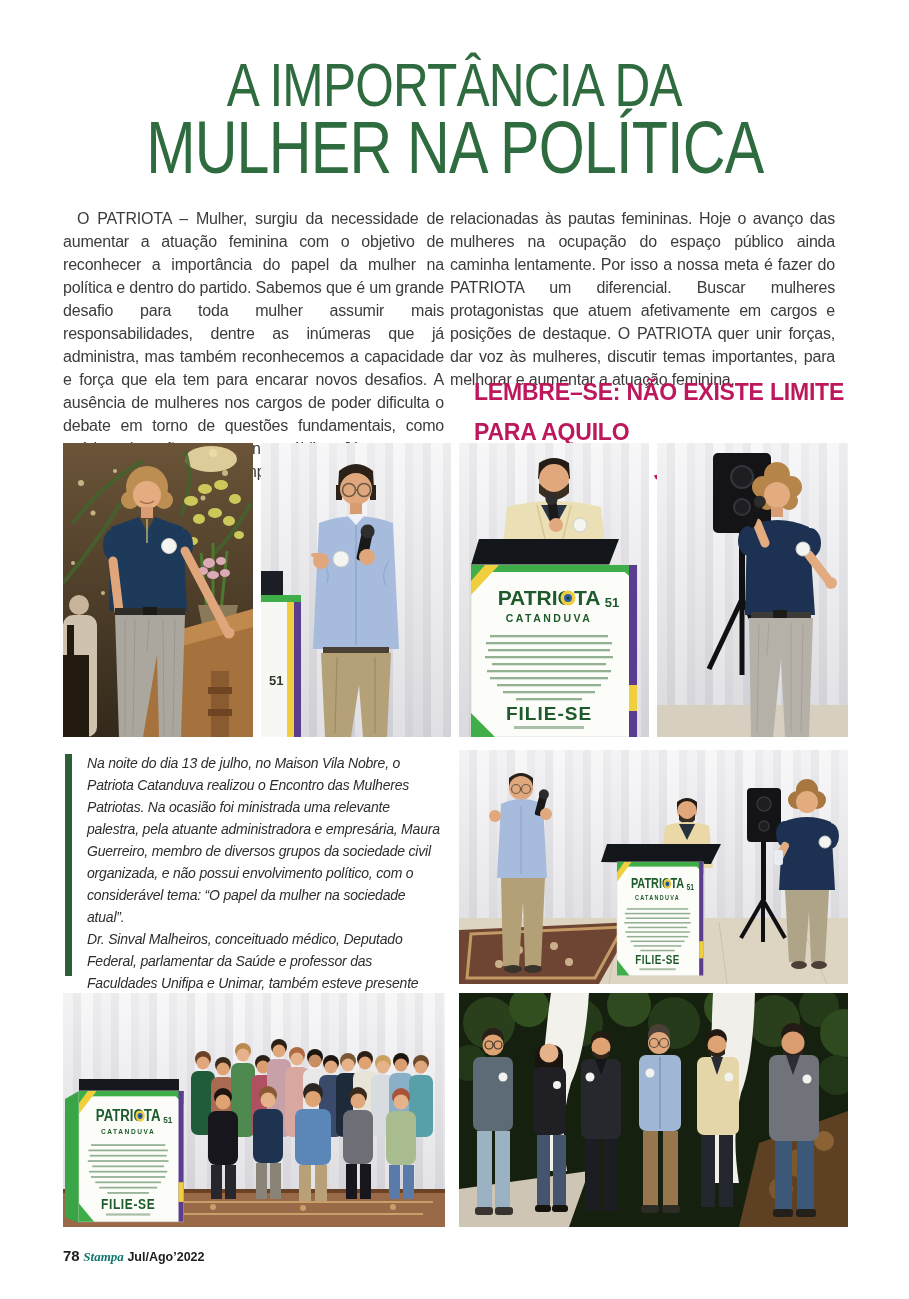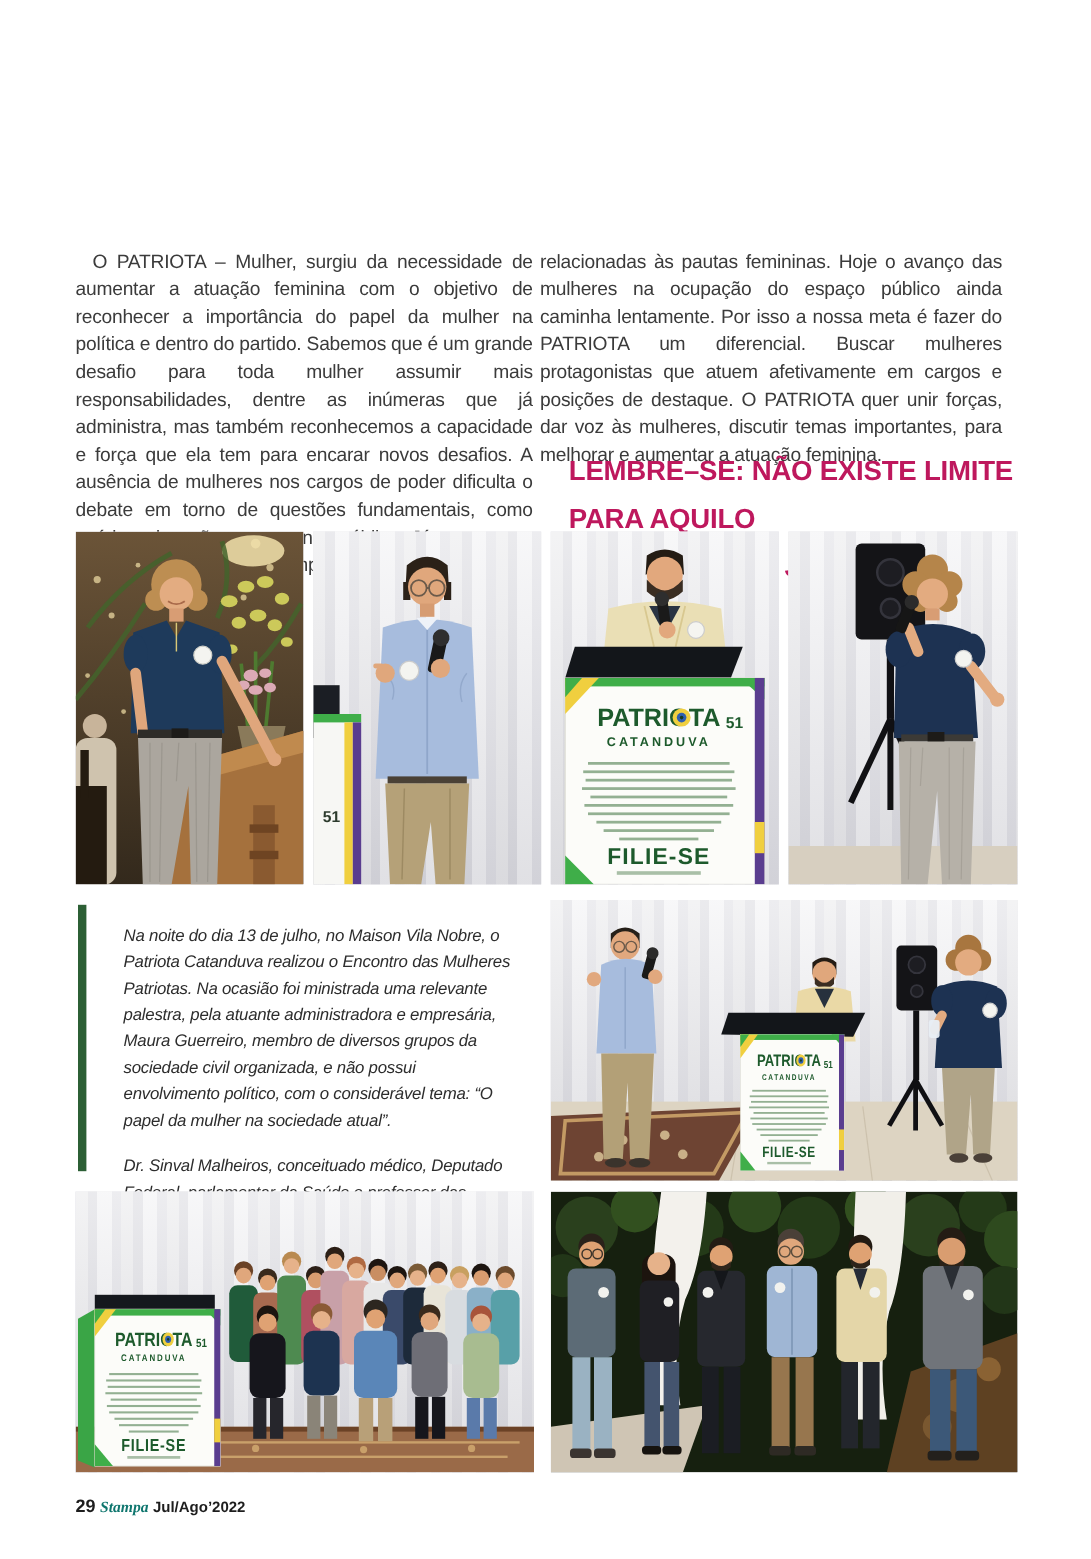--- a/index.html
+++ b/index.html
@@ -17,21 +17,21 @@
        color:#3b3b3b;letter-spacing:-0.2px;}
   .col-left{left:63px;width:381px;text-indent:14px;}
   .col-right{left:450px;width:385px;}
   .quote{position:absolute;left:474px;top:372px;width:372px;font-weight:bold;
          font-size:23px;line-height:40px;color:#be185d;letter-spacing:-0.2px;}
 
   
   .cap-bar{position:absolute;left:65px;top:754px;width:7px;height:222px;background:#2c5f35;}
   .caption{position:absolute;left:87px;top:752px;width:358px;font-style:italic;
            font-size:14px;line-height:22px;color:#2d2d2d;letter-spacing:-0.2px;}
-  .caption p{margin:16px;}
+  .caption p{margin:0;}
 
   
   .ph{position:absolute;overflow:hidden;background:#e7e7ea;}
   .ph svg{display:block;width:100%;height:100%;}
   .curtain{background-image:
       linear-gradient(180deg, rgba(255,255,255,.38), rgba(110,110,125,.14)),
       repeating-linear-gradient(90deg,#ececee 0 10px,#dedee3 10px 18px,#f3f3f5 18px 30px,#e2e2e7 30px 38px);}
   .ph1{left:63px;top:443px;width:190px;height:294px;}
   .ph2{left:261px;top:443px;width:190px;height:294px;}
   .ph3{left:459px;top:443px;width:190px;height:294px;}
@@ -82,20 +82,24 @@
         <rect x="45" y="133" width="66" height="2.3"></rect>
       </g>
       <text class="bn-big" x="78" y="155" font-size="19" letter-spacing="1" text-anchor="middle" fill="#215c2f">FILIE-SE</text>
       <rect x="43" y="161" width="70" height="3" fill="#a9bfa7"></rect>
     </g>
   </defs>
 </svg>
 
 <div class="page">
 
+  <header class="title">
+    <div><span class="tline t1">A IMPORTÂNCIA DA</span></div>
+    <div><span class="tline t2">MULHER NA POLÍTICA</span></div>
+  </header>
 
   <p class="col col-left">O PATRIOTA – Mulher, surgiu da necessidade de aumentar a atuação feminina com o objetivo de reconhecer a importância do papel da mulher na política e dentro do partido. Sabemos que é um grande desafio para toda mulher assumir mais responsabilidades, dentre as inúmeras que já administra, mas também reconhecemos a capacidade e força que ela tem para encarar novos desafios. A ausência de mulheres nos cargos de poder dificulta o debate em torno de questões fundamentais, como saúde, educação e segurança pública. Já a presença de mulheres na política amplia o diálogo em torno de questões</p>
   <p class="col col-right">relacionadas às pautas femininas. Hoje o avanço das mulheres na ocupação do espaço público ainda caminha lentamente. Por isso a nossa meta é fazer do PATRIOTA um diferencial. Buscar mulheres protagonistas que atuem afetivamente em cargos e posições de destaque. O PATRIOTA quer unir forças, dar voz às mulheres, discutir temas importantes, para melhorar e aumentar a atuação feminina.</p>
 
   <div class="quote">
     <div>LEMBRE–SE: NÃO EXISTE LIMITE PARA AQUILO</div>
     <div>QUE A MULHER JÁ CONSEGUIU ALCANÇAR.</div>
   </div>
 
   <figure class="ph ph1" style="margin:0">
@@ -607,18 +611,18 @@
           <rect x="316" y="148" width="17" height="70" fill="#3c5878"></rect>
             <rect x="338" y="148" width="17" height="70" fill="#3c5878"></rect>
           <rect x="314" y="216" width="20" height="8" rx="3" fill="#23201c"></rect>
             <rect x="337" y="216" width="20" height="8" rx="3" fill="#23201c"></rect>
         </g>
       </g>
     </svg>
   </figure>
 
   <div class="footer">
-    <span class="pgnum">29</span>
+    <span class="pgnum">78</span>
     <span class="mag">Stampa</span>
     <span class="issue">Jul/Ago’2022</span>
   </div>
 
 </div>
 
 </body></html>

